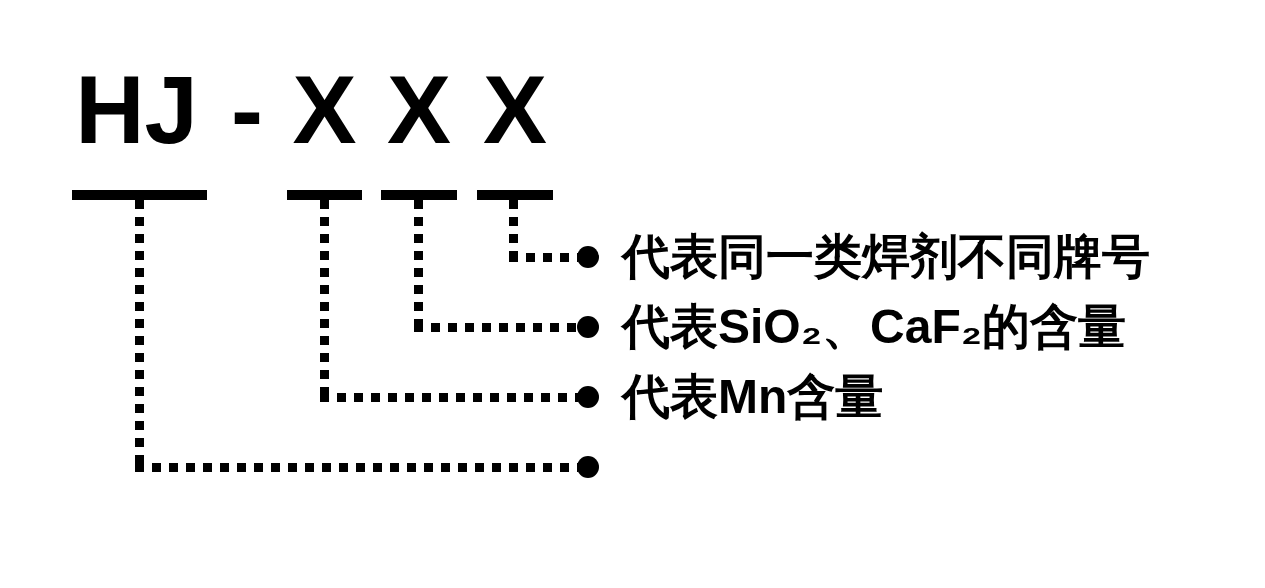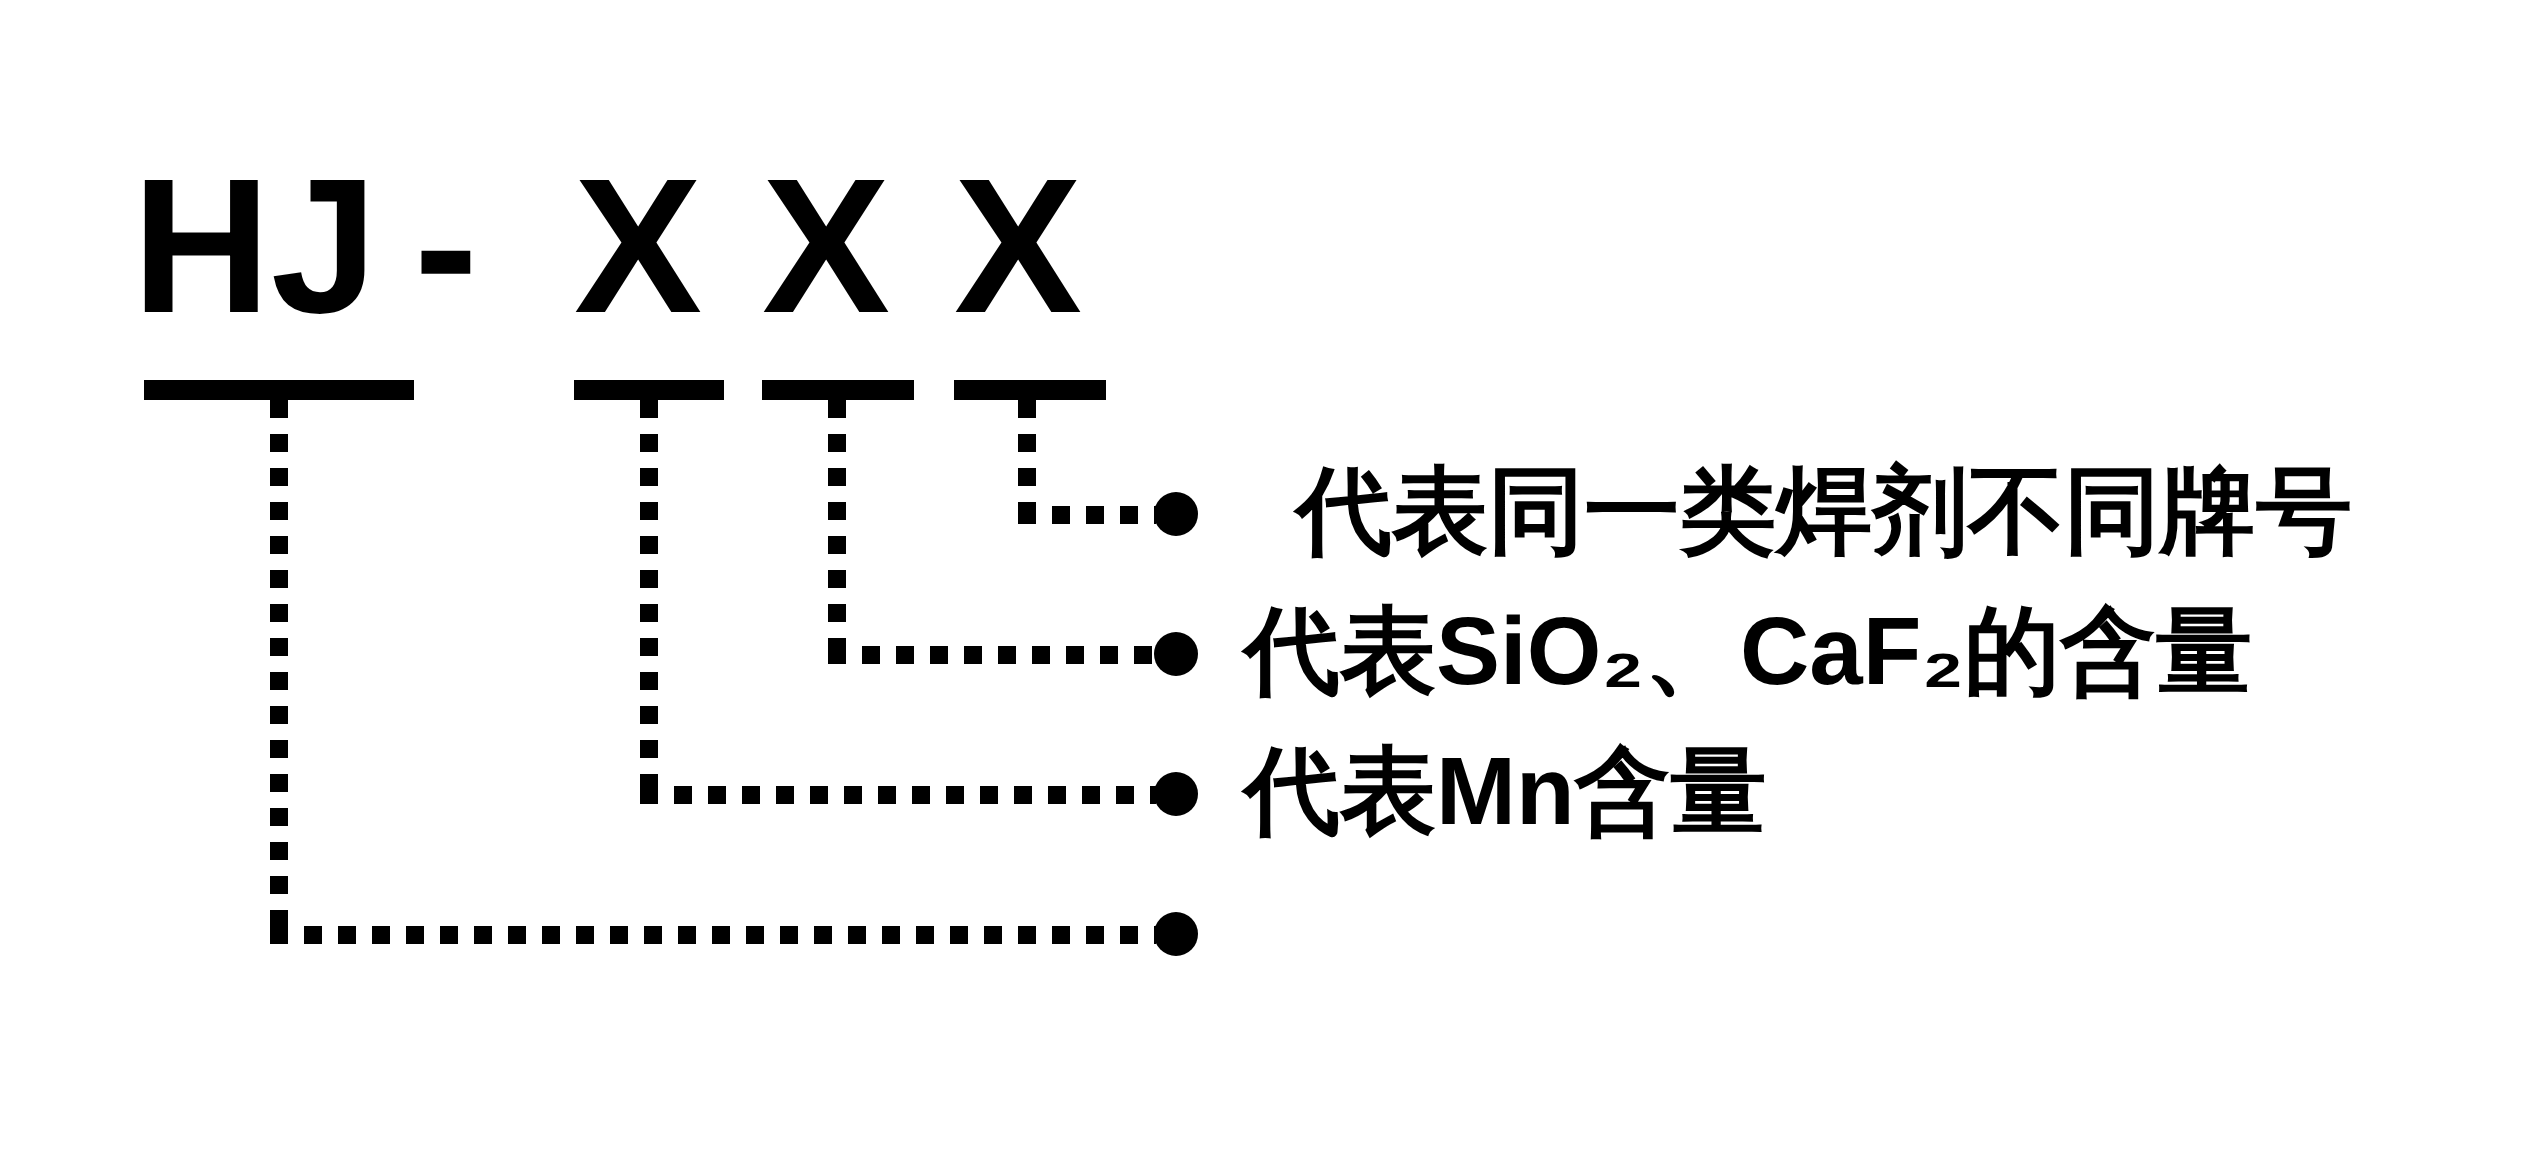--- a/index.html
+++ b/index.html
@@ -8,26 +8,26 @@
     background: var(--background, #ffffff);
     font-family: "Liberation Sans", "DejaVu Sans", sans-serif;
     color: var(--ink, #000000);
     overflow: hidden;
   }
   .stage { position: relative; width: 1265px; height: 588px; background: var(--background, #ffffff); }
 
   
   .code-part {
     position: absolute;
-    top: 74px;
+    top: 60px;
     font-size: 96px;
     line-height: 1.05;
     font-weight: 700;
     letter-spacing: 0;
-    text-align: left;
+    text-align: center;
     color: var(--ink, #000000);
     white-space: nowrap;
   }
   .code-hj   { left: 66px;  width: 141px; }
   .code-dash { left: 207px; width: 80px;  }
   .code-x1   { left: 287px; width: 75px;  }
   .code-x2   { left: 381px; width: 76px;  }
   .code-x3   { left: 477px; width: 76px;  }
 
   
@@ -63,21 +63,21 @@
     background: var(--ink, #000000); border-radius: 50%;
   }
   .b1 { top: 246px; } .b2 { top: 316px; } .b3 { top: 386px; } .b4 { top: 456px; }
 
   
   .label {
     position: absolute; left: 622px; height: 56px; line-height: 56px;
     font-size: 48px; font-weight: 700; white-space: nowrap;
     color: var(--ink, #000000);
   }
-  .l1 { top: 229px; margin-left: 26px; } .l2 { top: 299px; } .l3 { top: 369px; } .l4 { top: 439px; }
+  .l1 { top: 229px; } .l2 { top: 299px; } .l3 { top: 369px; } .l4 { top: 439px; }
 </style>
 </head>
 <body style="--ink: #000000; --background: #ffffff;">
 
 <div class="stage">
 
   <div class="code-part code-hj">HJ</div>
   <div class="code-part code-dash">-</div>
   <div class="code-part code-x1">X</div>
   <div class="code-part code-x2">X</div>

